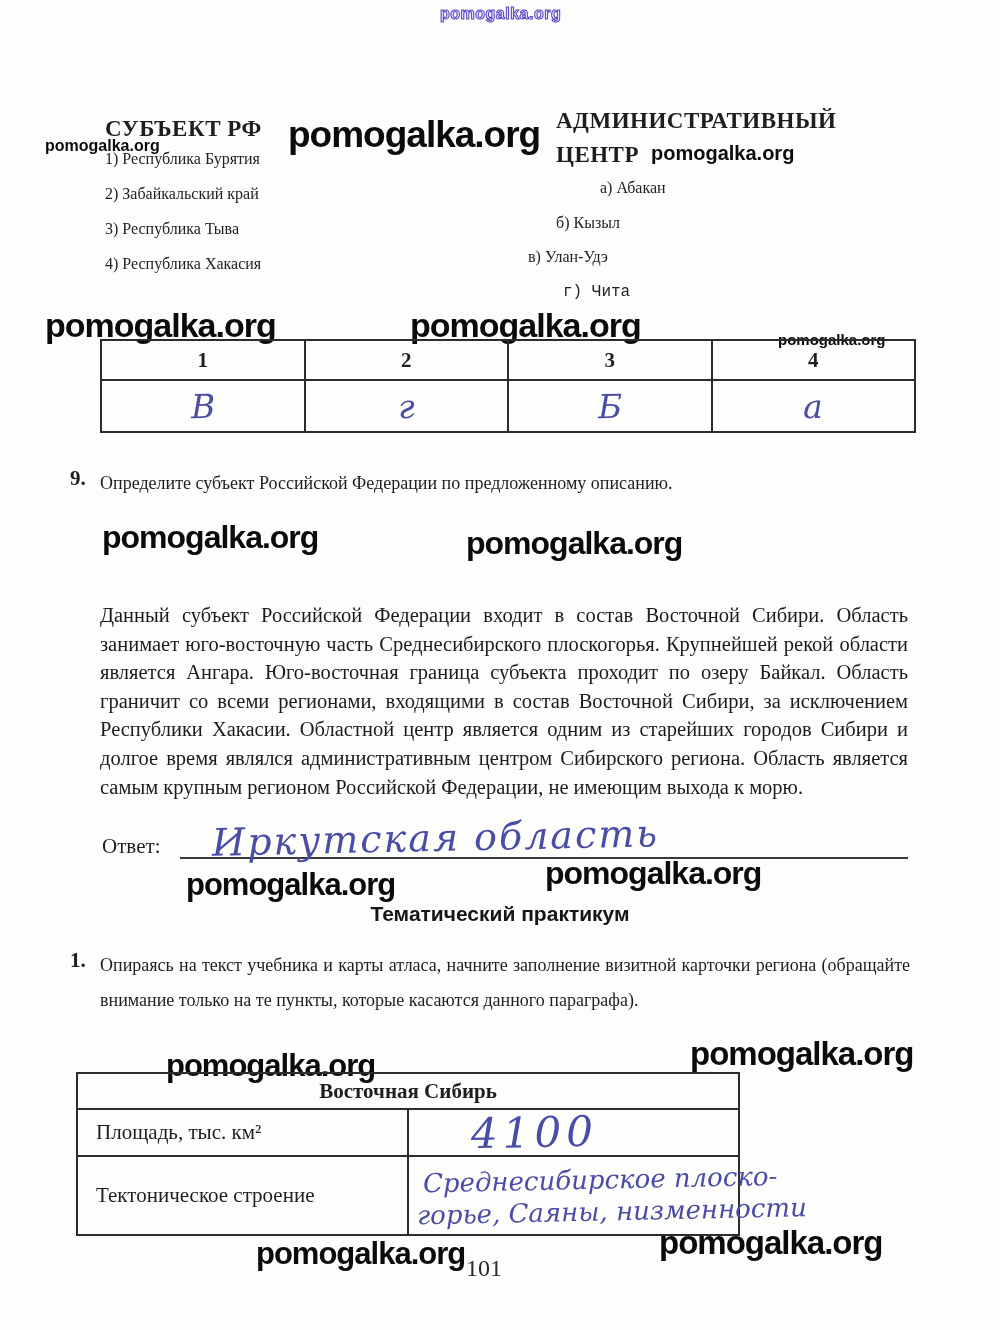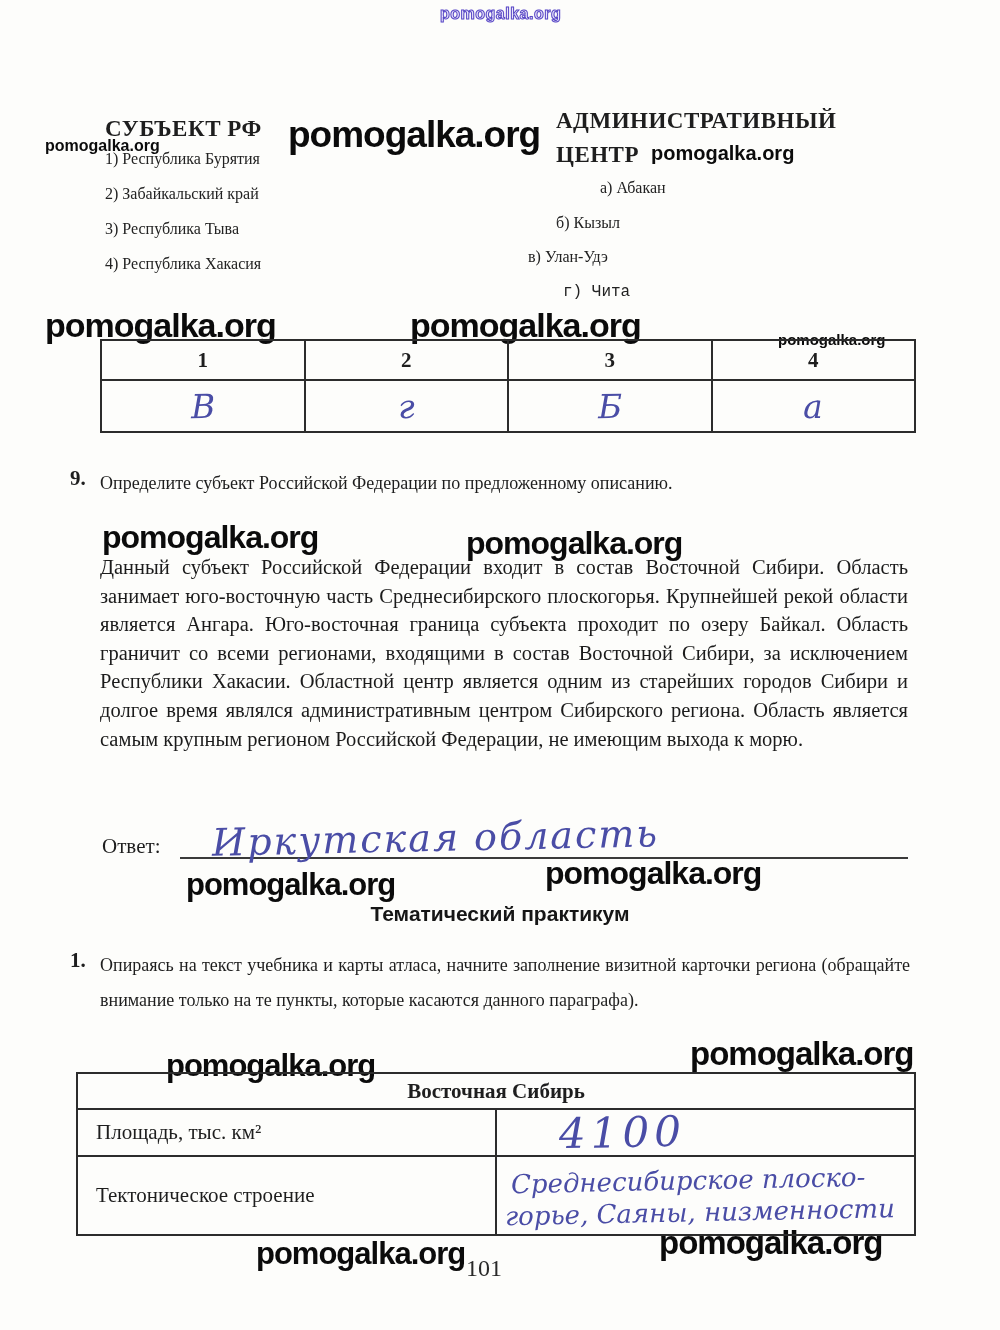--- a/index.html
+++ b/index.html
@@ -17,21 +17,21 @@
   .wm-outline{
     font-family:"Liberation Sans",sans-serif;font-weight:700;font-size:16px;
     color:#eae6fa;-webkit-text-stroke:1px #5a49c6;text-shadow:0 0 1px #6a5ad0;
     letter-spacing:0.5px;white-space:nowrap;
   }
   
   .h-serif{font-weight:700;font-size:23px;letter-spacing:0.5px;white-space:nowrap;}
   .list-item{font-size:16px;white-space:nowrap;color:#222;}
   .q-num{font-weight:700;font-size:21px;}
   .q-text{font-weight:400;font-size:18px;line-height:35px;text-align:justify;}
-  .body-text{font-size:20.5px;line-height:28.6px;text-align:justify;color:#1b1b1b;}
+  .body-text{font-size:20.5px;line-height:28.6px;text-align:justify;color:#1b1b1b;margin-top:48px;}
   .label-serif{font-size:21px;white-space:nowrap;}
   .section-head{
     font-family:"Liberation Sans",sans-serif;font-weight:700;font-size:21px;
     text-align:center;color:#161616;
   }
   .page-num{font-size:24px;color:#2a2a2a;text-align:right;}
   
   .hand{
     font-family:"DejaVu Serif",serif;font-style:italic;color:#4a4da6;
     white-space:nowrap;line-height:1;transform:rotate(-1.2deg);
@@ -103,21 +103,21 @@
 
   <div class="abs label-serif" style="left:102px;top:834px;">Ответ:</div>
   <div class="abs answer-line" style="left:180px;top:857px;width:728px;"></div>
   <div class="abs hand" style="left:212px;top:819px;font-size:38px;letter-spacing:2px;">Иркутская область</div>
 
   <div class="abs section-head" style="left:0;top:902px;width:1000px;">Тематический практикум</div>
 
   <div class="abs q-num" style="left:70px;top:948px;">1.</div>
   <div class="abs q-text" style="left:100px;top:948px;width:810px;">Опираясь на текст учебника и карты атласа, начните заполнение визитной карточки региона (обращайте внимание только на те пункты, которые касаются данного параграфа).</div>
 
-  <table class="grid abs" style="left:76px;top:1072px;width:840px;">
+  <table class="grid abs" style="left:76px;top:1072px;width:664px;">
     <tbody>
         <tr>
       <td class="t2-title" colspan="2">Восточная Сибирь</td>
     </tr>
     <tr style="height:47px;">
       <td class="t2-label" style="width:402px;">Площадь, тыс. км²</td>
       <td>
         <span class="hand" style="display:inline-block;margin-left:62px;font-size:42px;letter-spacing:5px;">4100</span>
       </td>
     </tr>

